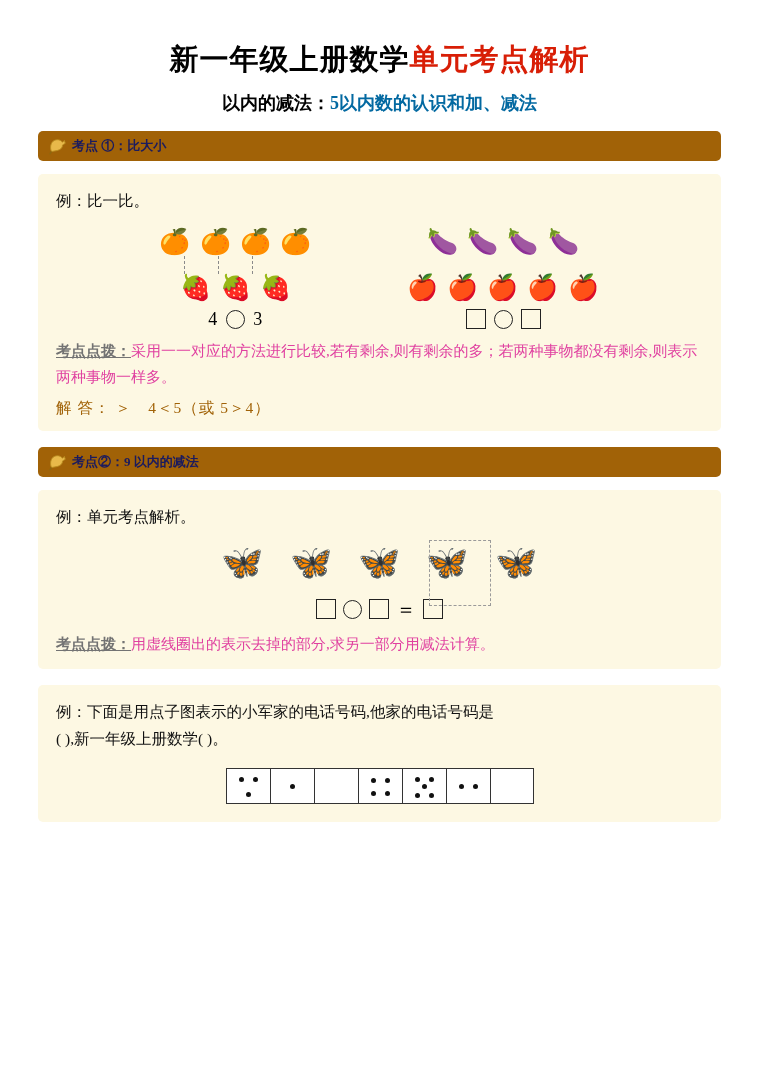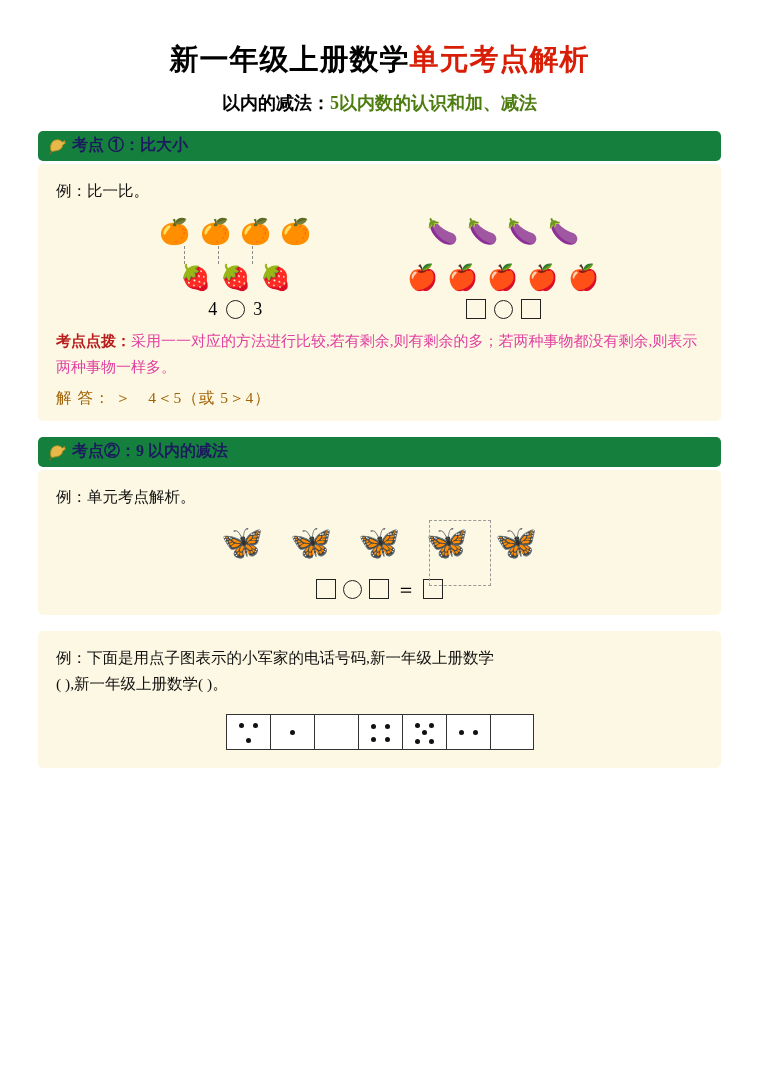--- a/index.html
+++ b/index.html
@@ -37,66 +37,67 @@
   }
   .sub-title {
     text-align: center;
     font-size: 18px;
     font-weight: bold;
     margin-top: 14px;
     margin-bottom: 0;
     color: #000000;
   }
   .sub-title .hl {
-    color: #4d7c0f;
+    color: #0369a1;
   }
   
   .section {
     margin-top: 16px;
   }
   .section-header {
     position: relative;
-    background: #15803d;
+    background: #a16207;
     border-radius: 5px;
     height: 30px;
     display: flex;
     align-items: center;
     padding-left: 34px;
-    font-size: 16px;
+    font-size: 13px;
     font-weight: bold;
     color: #1b1b5e;
     box-sizing: border-box;
   }
   .bell-icon {
     position: absolute;
     left: 8px;
     top: 4px;
     width: 22px;
     height: 22px;
   }
   .section-body {
     background: #fdf8e3;
     border-radius: 5px;
-    margin-top: 3px;
+    margin-top: 13px;
     padding: 14px 18px 12px 18px;
     box-sizing: border-box;
   }
   .example-line {
     font-size: 15.5px;
     color: #111;
     line-height: 1.7;
   }
   .tip {
     color: #e040a0;
     font-size: 15px;
     line-height: 1.75;
     margin-top: 8px;
   }
   .tip b {
-    color: #b91c1c;
+    color: #737373;
+    text-decoration: underline;
   }
   .answer {
     font-size: 15.5px;
     color: #a16207;
     margin-top: 7px;
     letter-spacing: 1px;
   }
   
   .fig-compare {
     display: flex;
@@ -325,26 +326,29 @@
       </div>
 
       <div class="eq-row">
         <span class="square-blank"></span>
         <span class="circle-blank"></span>
         <span class="square-blank"></span>
         <span>＝</span>
         <span class="square-blank"></span>
       </div>
 
+      <div class="tip">
+        <b>考点点拨：</b><span>用虚线圈出的表示去掉的部分,求另一部分用减法计算。</span>
+      </div>
     </div>
   </div>
 
   <div class="section">
     <div class="section-body">
-      <div class="example-line">例：下面是用点子图表示的小军家的电话号码,新一年级上册数学</div>
+      <div class="example-line">例：下面是用点子图表示的小军家的电话号码,他家的电话号码是</div>
       <div class="example-line">(                ),新一年级上册数学(                )。</div>
 
       <div class="dot-strip">
         <div class="dot-cell">
           <span class="dot" style="left:12px;top:8px"></span>
           <span class="dot" style="left:26px;top:8px"></span>
           <span class="dot" style="left:19px;top:23px"></span>
         </div>
         <div class="dot-cell">
           <span class="dot" style="left:19px;top:15px"></span>

